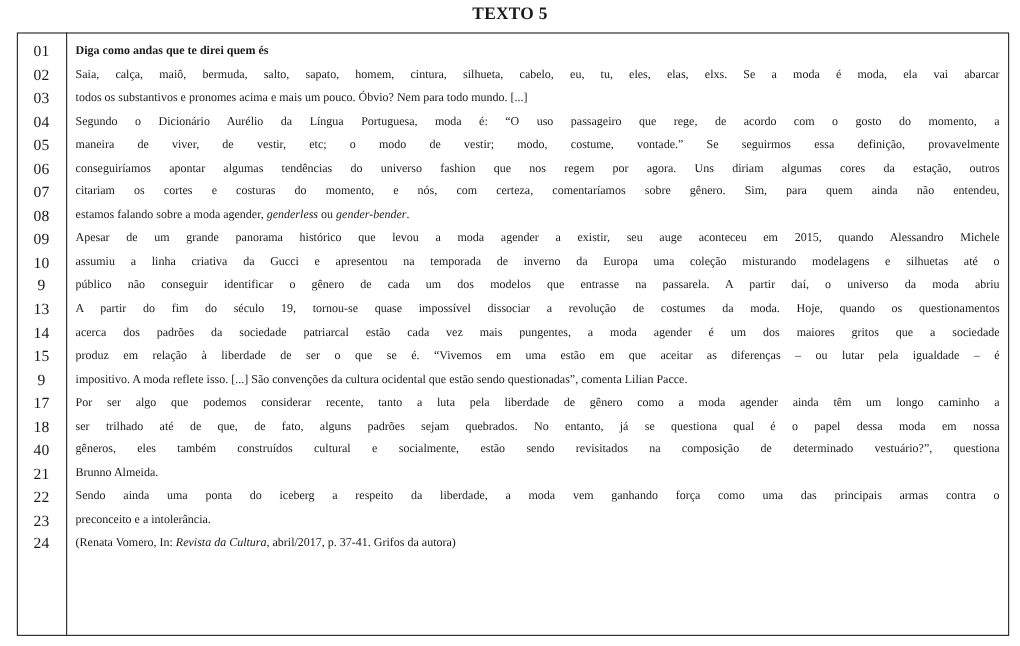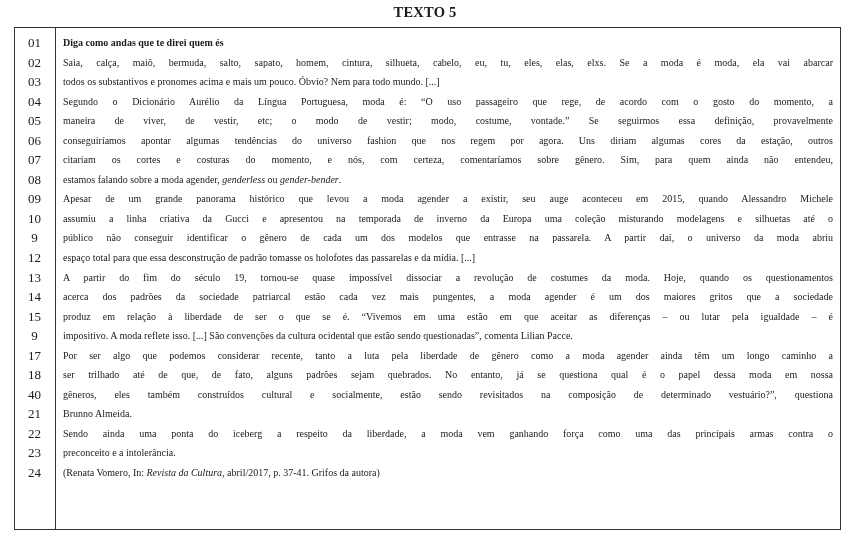--- a/index.html
+++ b/index.html
@@ -87,24 +87,20 @@
     </div>
     <div class="line">
       <span class="num">10</span>
       <span class="txt">assumiu a linha criativa da Gucci e apresentou na temporada de inverno da Europa uma coleção misturando modelagens e silhuetas até o</span>
     </div>
     <div class="line">
       <span class="num">9</span>
       <span class="txt">público não conseguir identificar o gênero de cada um dos modelos que entrasse na passarela. A partir daí, o universo da moda abriu</span>
     </div>
     <div class="line">
-      <span class="num">12</span>
-      <span class="txt last">espaço total para que essa desconstrução de padrão tomasse os holofotes das passarelas e da mídia. [...]</span>
-    </div>
-    <div class="line">
       <span class="num">13</span>
       <span class="txt">A partir do fim do século 19, tornou-se quase impossível dissociar a revolução de costumes da moda. Hoje, quando os questionamentos</span>
     </div>
     <div class="line">
       <span class="num">14</span>
       <span class="txt">acerca dos padrões da sociedade patriarcal estão cada vez mais pungentes, a moda agender é um dos maiores gritos que a sociedade</span>
     </div>
     <div class="line">
       <span class="num">15</span>
       <span class="txt">produz em relação à liberdade de ser o que se é. “Vivemos em uma estão em que aceitar as diferenças – ou lutar pela igualdade – é</span>

